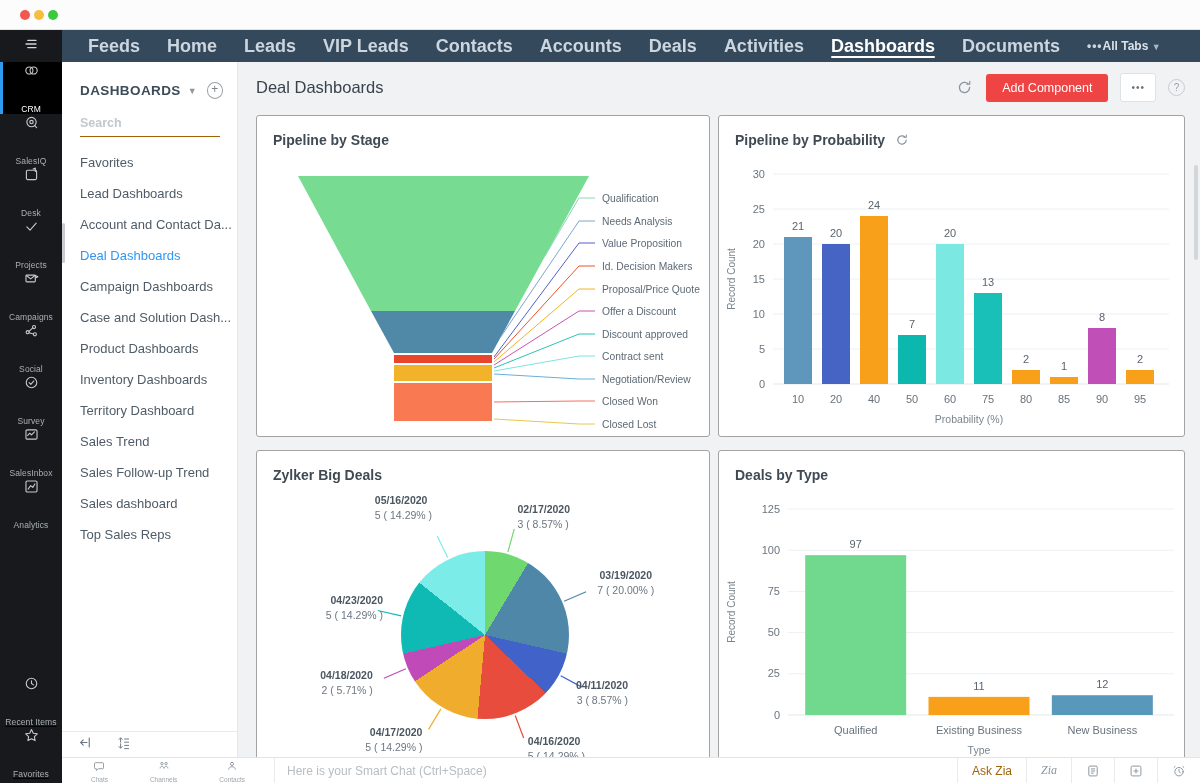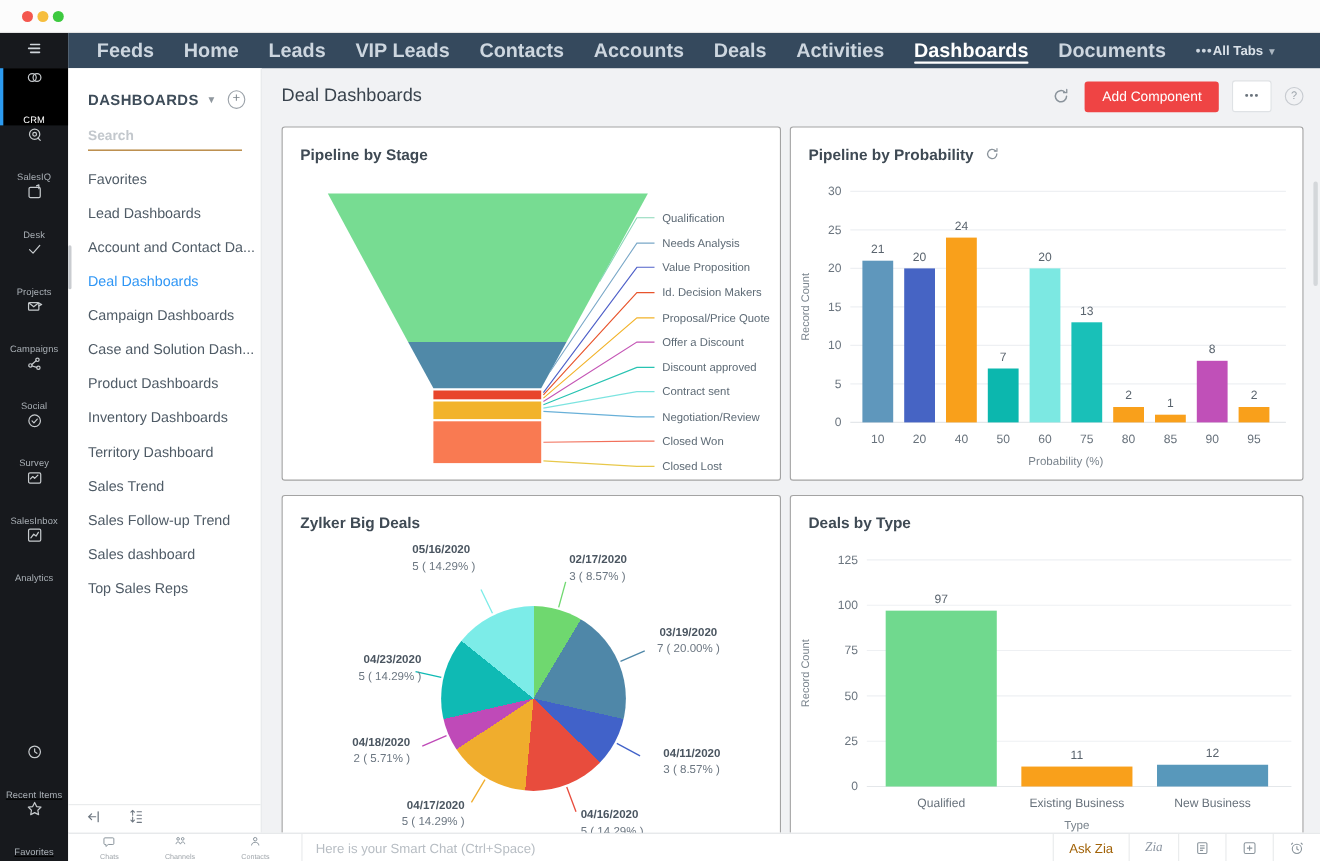--- a/index.html
+++ b/index.html
@@ -409,21 +409,21 @@
         <div class="pie-disc" id="pie-disc" style="left: 144px; top: 100px; width: 168px; height: 168px; background: conic-gradient(rgb(111, 216, 111) 0deg, rgb(111, 216, 111) 30.8571deg, rgb(79, 135, 168) 30.8571deg, rgb(79, 135, 168) 102.857deg, rgb(65, 98, 201) 102.857deg, rgb(65, 98, 201) 133.714deg, rgb(232, 76, 61) 133.714deg, rgb(232, 76, 61) 185.143deg, rgb(240, 173, 45) 185.143deg, rgb(240, 173, 45) 236.571deg, rgb(191, 74, 184) 236.571deg, rgb(191, 74, 184) 257.143deg, rgb(15, 186, 180) 257.143deg, rgb(15, 186, 180) 308.571deg, rgb(124, 236, 232) 308.571deg, rgb(124, 236, 232) 360deg);"></div>
         <div id="pie-labels">
             <div class="pie-label" style="left: 260.456px; top: 66.3965px; transform: translate(0px, -50%); text-align: left;">
               <div class="d">02/17/2020</div>
               <div class="v">3 ( 8.57% )</div>
             </div>
             <div class="pie-label" style="left: 340.182px; top: 132px; transform: translate(0px, -50%); text-align: center;">
               <div class="d">03/19/2020</div>
               <div class="v">7 ( 20.00% )</div>
             </div>
-            <div class="pie-label" style="left: 346px; top: 241.812px; transform: translate(0px, -50%); text-align: left;">
+            <div class="pie-label" style="left: 319px; top: 241.812px; transform: translate(0px, -50%); text-align: right;">
               <div class="d">04/11/2020</div>
               <div class="v">3 ( 8.57% )</div>
             </div>
             <div class="pie-label" style="left: 270.868px; top: 298.221px; transform: translate(0px, -50%); text-align: left;">
               <div class="d">04/16/2020</div>
               <div class="v">5 ( 14.29% )</div>
             </div>
             <div class="pie-label" style="left: 165.426px; top: 288.731px; transform: translate(-100%, -50%); text-align: right;">
               <div class="d">04/17/2020</div>
               <div class="v">5 ( 14.29% )</div>

